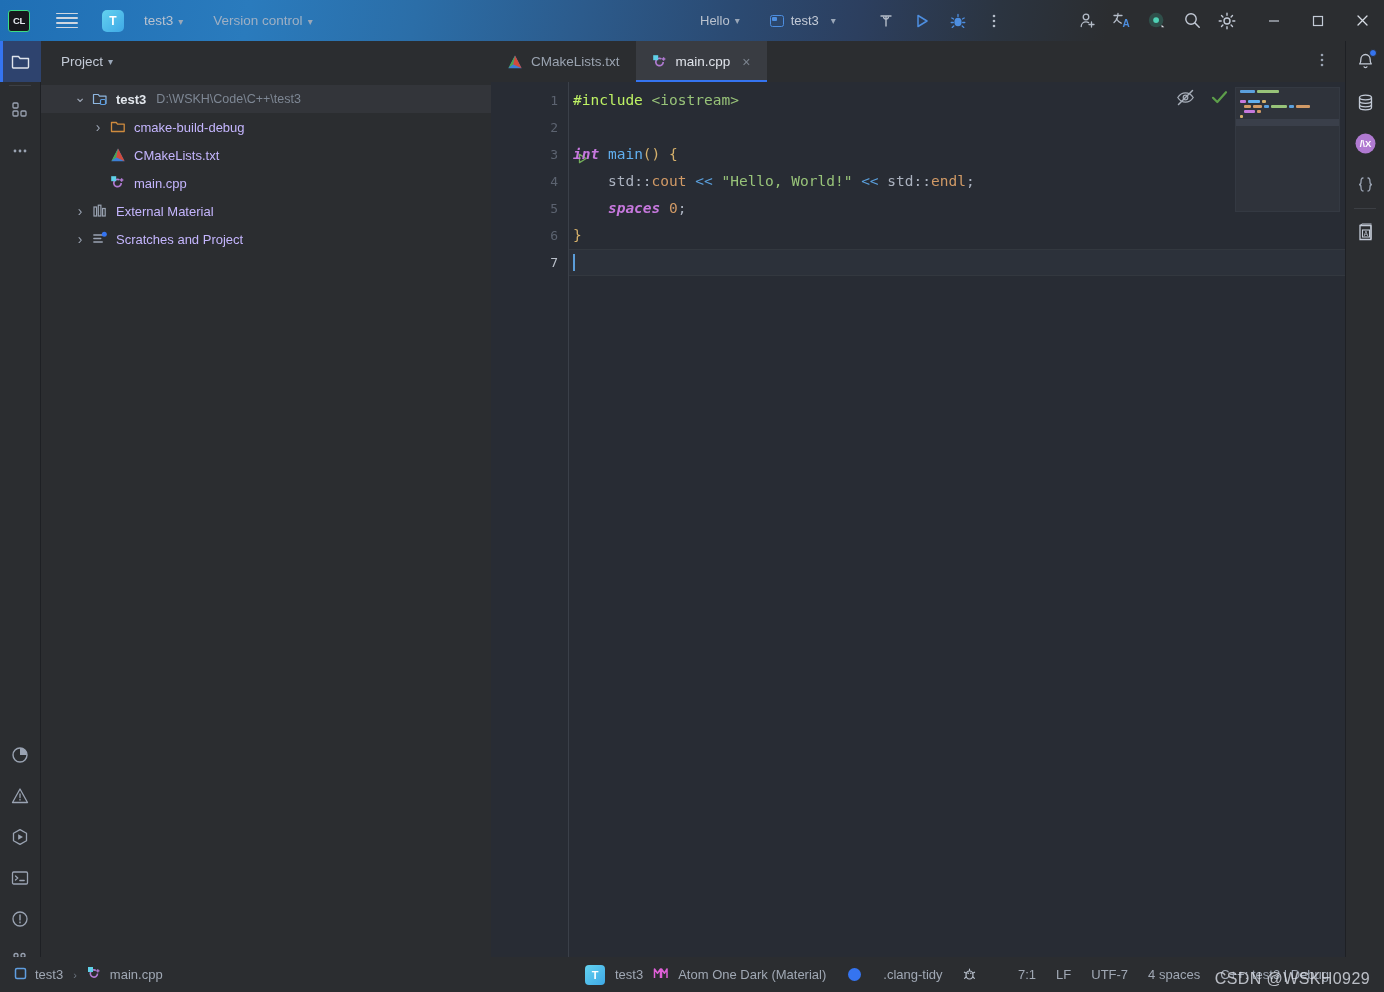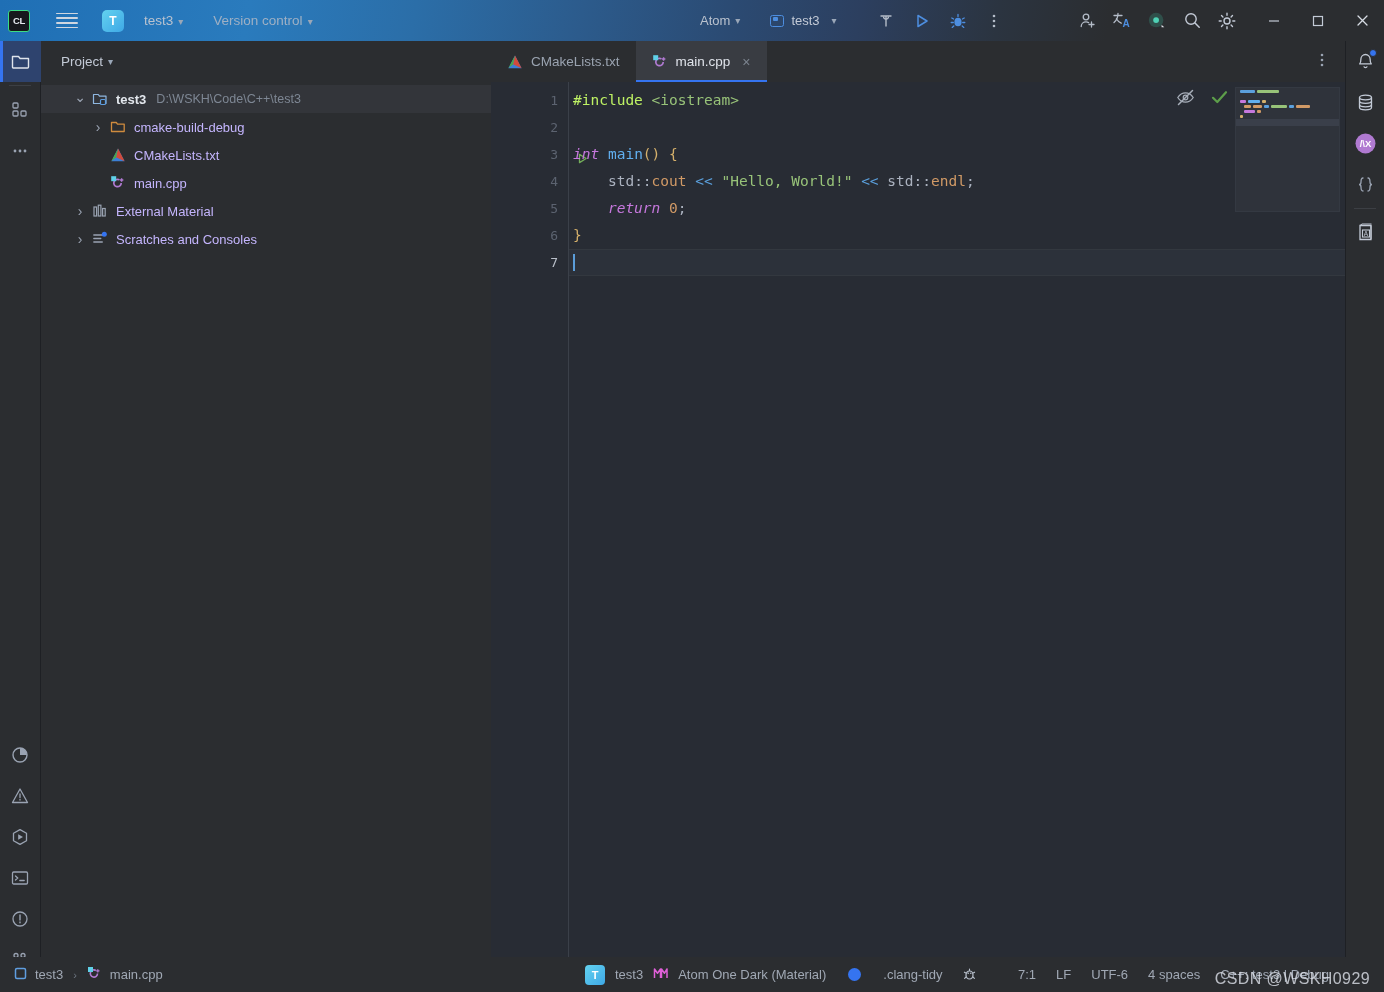--- a/index.html
+++ b/index.html
@@ -96,21 +96,21 @@
   .tabbar-right{ margin-left:auto; display:flex; align-items:center; padding-right:14px; }
 
   .code-area{ position:relative; height:875px; background:#282c34; display:flex; }
   .gutter{ width:77px; background:#282c34; padding-top:5px; text-align:right; position:relative;}
   .gline{ height:27px; line-height:27px; font-family:"DejaVu Sans Mono", monospace; font-size:13px; color:#5c6370; padding-right:10px; position:relative;}
   .gline.cur{ color:#b9bfc9; }
   .run-mark{ position:absolute; right:-21px; top:6px; color:#73ad5a; font-size:13px; }
   .code-body{ flex:1; padding-top:5px; border-left:1px solid #3b4049; position:relative;}
   .cline{ height:27px; line-height:27px; font-family:"DejaVu Sans Mono", monospace; font-size:14.5px; color:#abb2bf; padding-left:4px; white-space:pre;}
   .cline.cur{ background:#2c313a; border-top:1px solid #33383f; border-bottom:1px solid #33383f; box-sizing:border-box; }
-  .kw{ color:#c678dd; font-style:italic; }
+  .kw{ color:#c678dd; font-style:italic;font-weight:bold; }
   .pp{ color:#bef264; }
   .inc{ color:#98c379; }
   .fn{ color:#61afef; }
   .br{ color:#d5b06b; }
   .str{ color:#98c379; }
   .num{ color:#d19a66; }
   .id{ color:#abb2bf; }
   .mem{ color:#d19a66; }
   .shiftop{ color:#5ba0dd; }
   .caret{ display:inline-block; width:1.5px; height:17px; background:#5b9dd9; vertical-align:-3px; }
@@ -159,21 +159,21 @@
       <span class="tb-text">
         <span>test3</span><span class="chev">▾</span>
       </span>
       <span class="tb-dim vc">
         <span>Version control</span><span class="chev">▾</span>
       </span>
     </div>
 
     <div class="tb-center">
       <div class="dbg-sel">
-        <span>Atom</span>
+        <span>Hello</span>
           <span class="chev">▾</span>
       </div>
       <div class="runcfg">
         <span class="cfg-ico"></span>
         <span>test3</span>
           <span class="chev">▾</span>
       </div>
     </div>
 
     <div class="tb-icons">
@@ -415,21 +415,21 @@
           <span class="tname">External Material</span>
         </div>
         <div class="tnode" style="padding-left: 30px;">
           <span class="arrow" style="font-size: 14px;">›</span>
           <span class="ticonbox">
             <svg width="16" height="16" viewBox="0 0 16 16">
               <path d="M1.8 4h9M1.8 7.5h7M1.8 11h8.5" stroke="#9aa3b2" stroke-width="1.3" stroke-linecap="round"></path>
               <circle cx="12.3" cy="3.3" r="2.5" fill="#3574f0"></circle>
             </svg>
           </span>
-          <span class="tname">Scratches and Consoles</span>
+          <span class="tname">Scratches and Project</span>
         </div>
       </div>
   </div>
 
   <div class="editor-wrap">
     <div class="tabbar" id="tabbar">
       <div class="tab">
           <span style="display: flex;">
             <svg width="16" height="16" viewBox="0 0 16 16">
               <path d="M8 1.6 14.6 14.2H1.4z" fill="#3c7fd6"></path>
@@ -471,21 +471,21 @@
           <div class="gline">4</div>
           <div class="gline">5</div>
           <div class="gline">6</div>
           <div class="gline cur">7</div>
         </div>
       <div class="code-body" id="codebody">
           <div class="cline"><span class="pp">#include </span><span class="inc">&lt;iostream&gt;</span></div>
           <div class="cline"></div>
           <div class="cline"><span class="kw">int</span><span class="id"> </span><span class="fn">main</span><span class="br">()</span><span class="id"> </span><span class="br">{</span></div>
           <div class="cline"><span class="id">    </span><span class="id">std</span><span class="id">::</span><span class="mem">cout</span><span class="id"> </span><span class="shiftop">&lt;&lt;</span><span class="id"> </span><span class="str">"Hello, World!"</span><span class="id"> </span><span class="shiftop">&lt;&lt;</span><span class="id"> </span><span class="id">std</span><span class="id">::</span><span class="mem">endl</span><span class="id">;</span></div>
-          <div class="cline"><span class="id">    </span><span class="kw">return</span><span class="id"> </span><span class="num">0</span><span class="id">;</span></div>
+          <div class="cline"><span class="id">    </span><span class="kw">spaces</span><span class="id"> </span><span class="num">0</span><span class="id">;</span></div>
           <div class="cline"><span class="br">}</span></div>
           <div class="cline cur"><span class="caret"></span></div>
         </div>
 
       <div class="ed-status">
         <span>
           <svg width="19" height="19" viewBox="0 0 19 19">
               <path d="M1.8 9.5S4.8 4.8 9.5 4.8 17.2 9.5 17.2 9.5 14.2 14.2 9.5 14.2 1.8 9.5 1.8 9.5z" fill="none" stroke="#a7aeb9" stroke-width="1.3"></path>
               <circle cx="9.5" cy="9.5" r="2.3" fill="none" stroke="#a7aeb9" stroke-width="1.2"></circle>
               <path d="M2.5 16.5 16.5 2.5" stroke="#a7aeb9" stroke-width="1.5" stroke-linecap="round"></path>
@@ -565,21 +565,21 @@
             <circle cx="7.2" cy="8.3" r="0.8" fill="#b9c1cd"></circle>
             <circle cx="9.8" cy="8.3" r="0.8" fill="#b9c1cd"></circle>
             <path d="M8.5 5.5V4M4.9 8 3.4 7.2M12.1 8l1.5-.8M5 12l-1.4 1.3M12 12l1.4 1.3" stroke="#b9c1cd" stroke-width="1.1" stroke-linecap="round"></path>
           </svg>
       </span>
     </div>
 
     <div class="sb-right">
       <span class="sb-item">7:1</span>
       <span class="sb-item">LF</span>
-      <span class="sb-item">UTF-6</span>
+      <span class="sb-item">UTF-7</span>
       <span class="sb-item">4 spaces</span>
       <span class="sb-item">C++: test3 | Debug</span>
     </div>
 
     <div class="watermark">CSDN @WSKH0929</div>
   </div>
 
 </div>
 
 </body></html>

